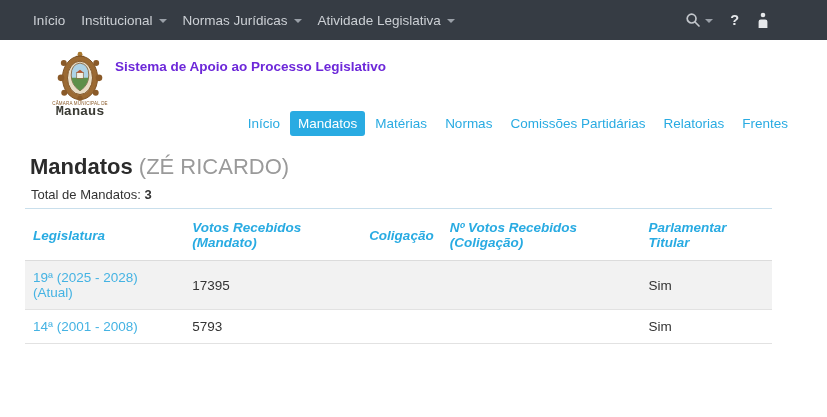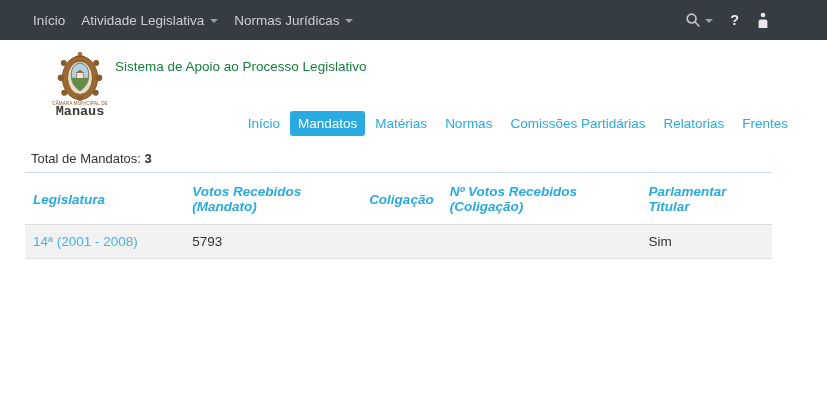--- a/index.html
+++ b/index.html
@@ -33,21 +33,21 @@
   
   .app-header { position:relative; height:105px; background:#fff; }
   .logo-wrap { position:absolute; left:47px; top:11px; width:66px; text-align:center; }
   .logo-caption-top { font-size:4.5px; line-height:4px; color:#8a5a28; letter-spacing:.2px; margin-top:-3px; }
   .logo-caption {
     font-family:Liberation Mono, monospace;
     font-size:13.5px; line-height:12px; color:#3a3a33; font-weight:600;
   }
   .titles { position:absolute; left:115px; top:17px; }
   .app-title { color:#29abe2; font-size:19.5px; line-height:24px; }
-  .app-subtitle { color:#15803d; font-size:13.5px; margin-top:2px; }
+  .app-subtitle { color:#6d28d9; font-size:13.5px; margin-top:2px;font-weight:bold; }
 
   .tabs { position:absolute; right:31px; top:71px; display:flex; gap:2px; }
   .tab {
     color:#29abe2; font-size:13.5px; text-decoration:none;
     padding:5px 8px; border-radius:3px; cursor:pointer; white-space:nowrap;
   }
   .tab.active { background:#29abe2; color:#fff; }
 
   
   main { padding:6px 0 0 25px; }
@@ -70,25 +70,29 @@
   .mandatos td a { color:#45b3e3; text-decoration:none; cursor:pointer; }
 </style>
 </head>
 <body>
 
 <nav class="navbar">
   <a class="nav-item">
     <span>Início</span>
   </a>
   <a class="nav-item">
-    <span>Atividade Legislativa</span>
+    <span>Institucional</span>
     <span class="caret"></span>
   </a>
   <a class="nav-item">
     <span>Normas Jurídicas</span>
+    <span class="caret"></span>
+  </a>
+  <a class="nav-item">
+    <span>Atividade Legislativa</span>
     <span class="caret"></span>
   </a>
 
   <div class="nav-right">
     <span class="icon-btn">
       <svg width="16" height="16" viewBox="0 0 16 16">
         <circle cx="6.6" cy="6.6" r="4.4" fill="none" stroke="#c3c7cc" stroke-width="1.7"></circle>
         <line x1="10" y1="10" x2="14" y2="14" stroke="#c3c7cc" stroke-width="1.7" stroke-linecap="round"></line>
       </svg>
       <span class="caret"></span>
@@ -135,20 +139,24 @@
     <a class="tab active">Mandatos</a>
     <a class="tab">Matérias</a>
     <a class="tab">Normas</a>
     <a class="tab">Comissões Partidárias</a>
     <a class="tab">Relatorias</a>
     <a class="tab">Frentes</a>
   </nav>
 </header>
 
 <main>
+  <h1>
+    <span>Mandatos</span>
+    <span class="suffix">(ZÉ RICARDO)</span>
+  </h1>
 
   <div class="total">
     <span>Total de Mandatos:</span>
     <b>3</b>
   </div>
 
   <table class="mandatos">
     <colgroup>
       <col style="width:160px">
         <col style="width:178px">
@@ -160,20 +168,27 @@
       <tr>
         <th>Legislatura</th>
         <th>Votos Recebidos (Mandato)</th>
         <th>Coligação</th>
         <th>Nº Votos Recebidos (Coligação)</th>
         <th>Parlamentar Titular</th>
       </tr>
     </thead>
     <tbody>
       <tr>
+        <td><a>19ª (2025 - 2028) (Atual)</a></td>
+        <td>17395</td>
+        <td></td>
+        <td></td>
+        <td>Sim</td>
+      </tr>
+      <tr>
         <td><a>14ª (2001 - 2008)</a></td>
         <td>5793</td>
         <td></td>
         <td></td>
         <td>Sim</td>
       </tr>
     </tbody>
   </table>
 </main>
 

